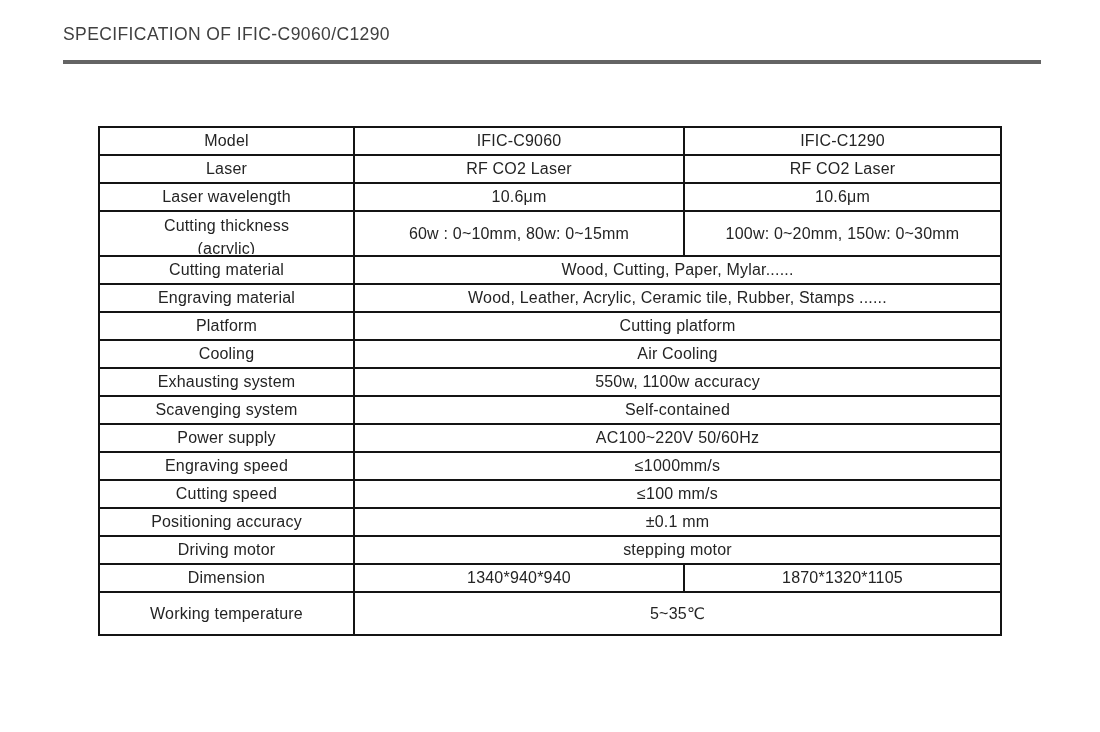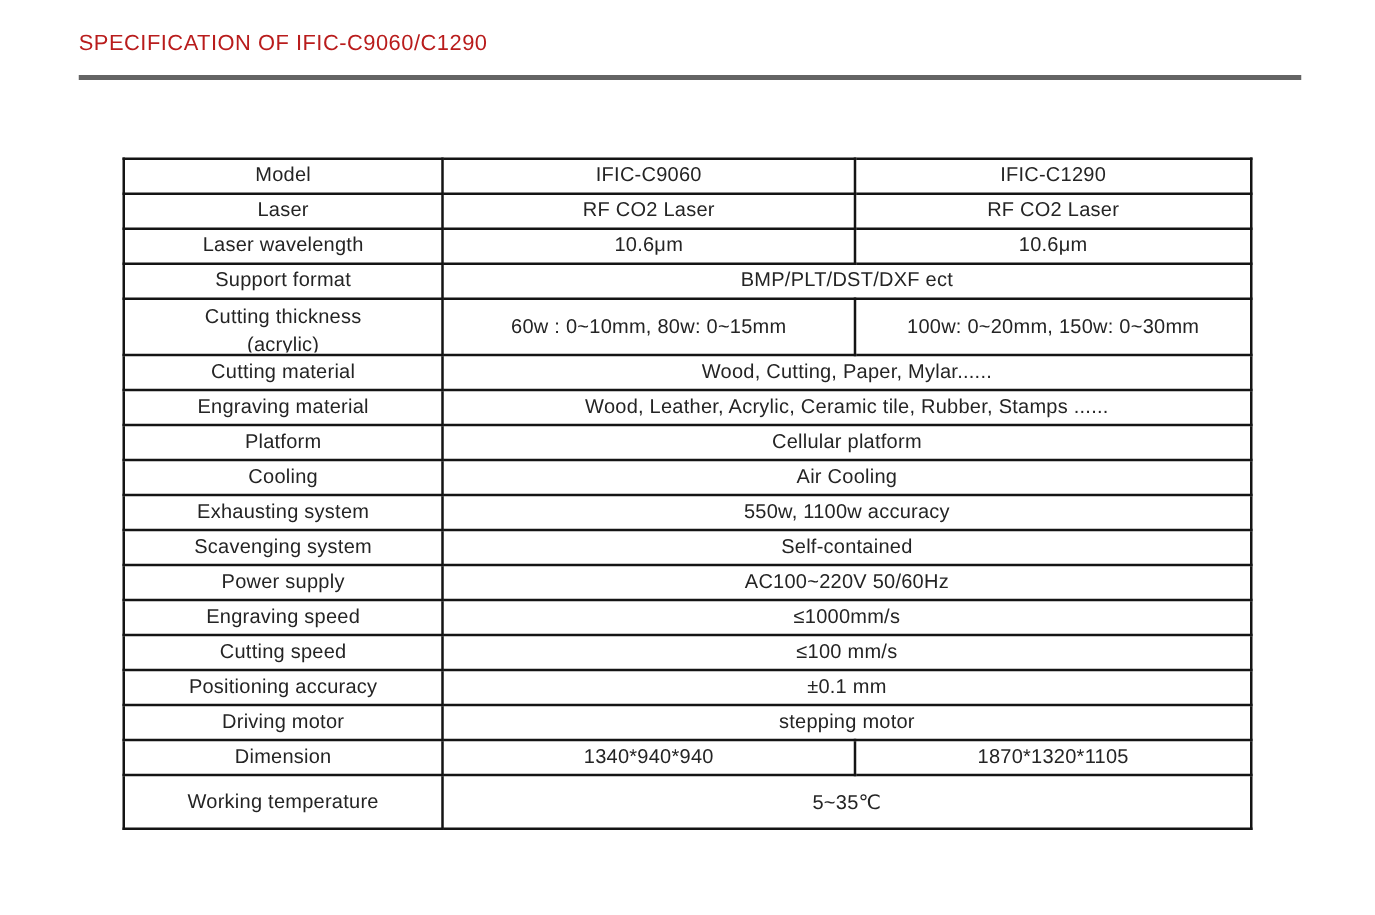--- a/index.html
+++ b/index.html
@@ -13,21 +13,21 @@
     position: relative;
     font-family: "Liberation Sans", "DejaVu Sans", sans-serif;
     overflow: hidden;
   }
   .page-title {
     position: absolute;
     left: 63px;
     top: 24px;
     font-size: 17.5px;
     letter-spacing: 0.4px;
-    color: #b91c1c;
+    color: #404040;
     white-space: nowrap;
   }
   .title-rule {
     position: absolute;
     left: 63px;
     top: 60px;
     width: 978px;
     height: 4px;
     background: #646464;
   }
@@ -85,45 +85,41 @@
       <tr class="row-normal">
         <td class="label-cell">Laser</td>
         <td>RF CO2 Laser</td>
         <td>RF CO2 Laser</td>
       </tr>
       <tr class="row-normal">
         <td class="label-cell">Laser wavelength</td>
         <td>10.6μm</td>
         <td>10.6μm</td>
       </tr>
-      <tr class="row-normal">
-        <td class="label-cell">Support format</td>
-        <td colspan="2">BMP/PLT/DST/DXF ect</td>
-      </tr>
       <tr class="row-tall">
         <td class="label-cell tall-label">
           <div class="clip-wrap">
             <div>Cutting thickness</div>
             <div>(acrylic)</div>
           </div>
         </td>
         <td>60w : 0~10mm, 80w: 0~15mm</td>
         <td>100w: 0~20mm, 150w: 0~30mm</td>
       </tr>
       <tr class="row-normal">
         <td class="label-cell">Cutting material</td>
         <td colspan="2">Wood, Cutting, Paper, Mylar......</td>
       </tr>
       <tr class="row-normal">
         <td class="label-cell">Engraving material</td>
         <td colspan="2">Wood, Leather, Acrylic, Ceramic tile, Rubber, Stamps ......</td>
       </tr>
       <tr class="row-normal">
         <td class="label-cell">Platform</td>
-        <td colspan="2">Cellular platform</td>
+        <td colspan="2">Cutting platform</td>
       </tr>
       <tr class="row-normal">
         <td class="label-cell">Cooling</td>
         <td colspan="2">Air Cooling</td>
       </tr>
       <tr class="row-normal">
         <td class="label-cell">Exhausting system</td>
         <td colspan="2">550w, 1100w accuracy</td>
       </tr>
       <tr class="row-normal">

